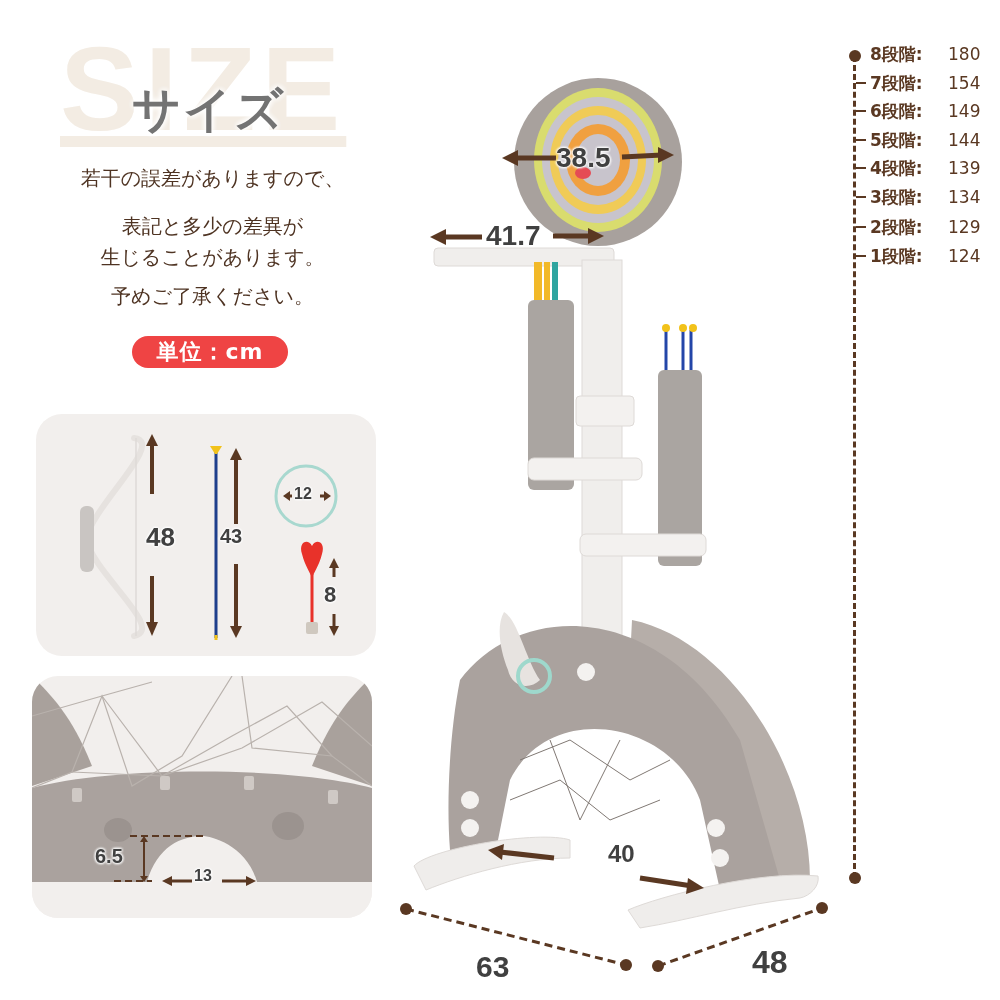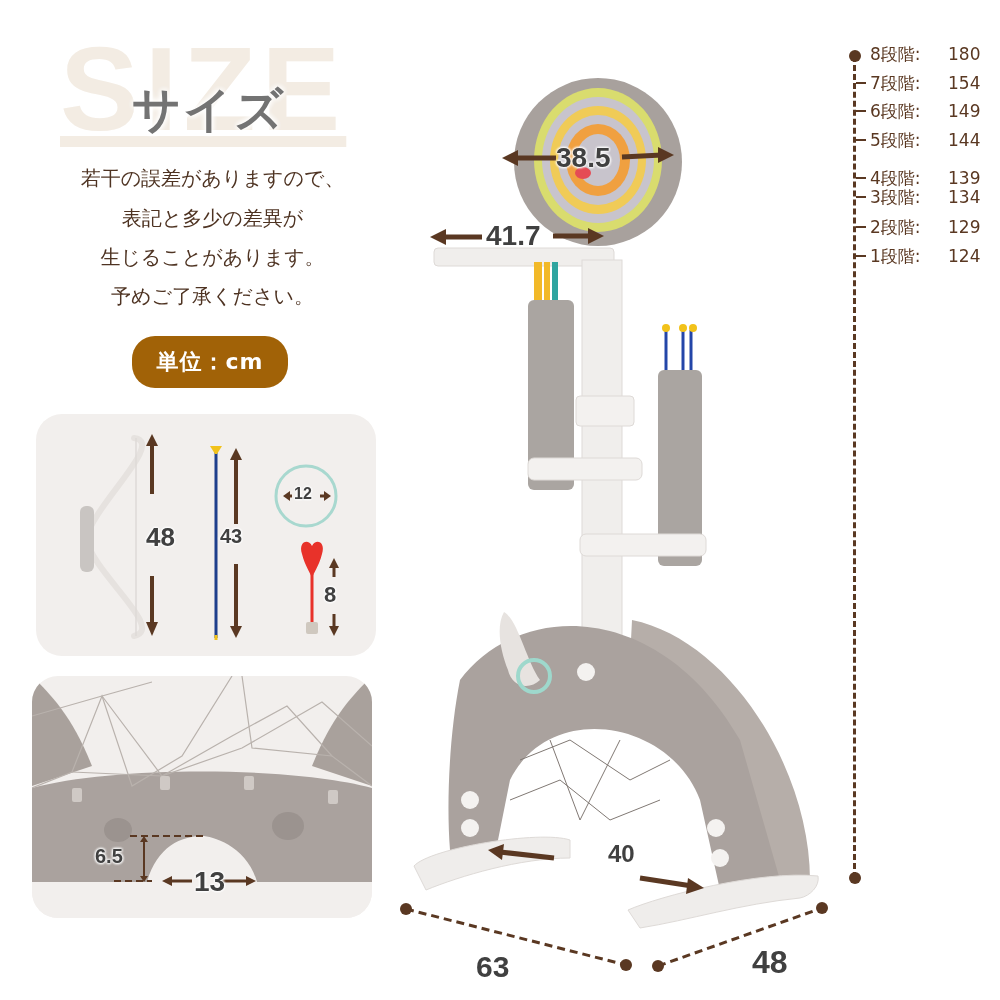--- a/index.html
+++ b/index.html
@@ -5,40 +5,40 @@
   * { margin:0; padding:0; box-sizing:border-box; }
   html, body { width:1000px; height:1000px; background:#ffffff; overflow:hidden; }
   body { position:relative; font-family:"DejaVu Sans","Liberation Sans",sans-serif; color:#5a3a24; }
 
   .abs { position:absolute; }
 
   
   .size-bg { left:60px; top:30px; font-family:"Liberation Sans",sans-serif; font-weight:bold; font-size:118px; letter-spacing:6px; color:#f3ece3; line-height:1;text-decoration:underline; }
   .size-title { left:132px; top:78px; font-size:48px; font-weight:bold; color:#737373; text-shadow:0 0 6px #fff,0 0 6px #fff,0 0 6px #fff; letter-spacing:2px; }
   .note { left:40px; width:345px; text-align:center; font-size:20px; color:#4e3322; line-height:1; }
-  .unit-pill { left:132px; top:336px; width:156px; height:52px; border-radius:23px; background:#a16207; color:#fff; font-weight:bold; font-size:22px; display:flex; align-items:center; justify-content:center; letter-spacing:1px; }
+  .unit-pill { left:132px; top:336px; width:156px; height:32px; border-radius:23px; background:#ef4444; color:#fff; font-weight:bold; font-size:22px; display:flex; align-items:center; justify-content:center; letter-spacing:1px; }
 
   
   .panel { background:#f2efed; border-radius:26px; overflow:hidden; }
   .dim-num { font-family:"Liberation Sans",sans-serif; font-weight:bold; color:#404040; text-shadow:0 0 3px #fff,0 0 3px #fff,0 0 3px #fff,0 0 3px #fff; line-height:1; }
 
   
   .scale-line { left:853px; top:56px; width:0; height:822px; border-left:3px dashed #5a3822; }
   .scale-dot { width:12px; height:12px; border-radius:50%; background:#5a3822; }
   .scale-row { left:856px; height:20px; display:flex; align-items:center; font-size:17px; color:#5a3822; }
   .scale-row .tick { width:10px; height:2px; background:#5a3822; margin-right:4px; }
-  .scale-row .lvl { width:78px; }
+  .scale-row .lvl { width:78px;font-weight:bold; }
 </style>
 </head>
 <body>
 
 <div class="abs size-bg">SIZE</div>
 <div class="abs size-title">サイズ</div>
 <div class="abs note" style="top:168px">若干の誤差がありますので、</div>
-<div class="abs note" style="top:208px">表記と多少の差異が</div>
+<div class="abs note" style="top:216px">表記と多少の差異が</div>
 <div class="abs note" style="top:247px">生じることがあります。</div>
 <div class="abs note" style="top:286px">予めご了承ください。</div>
 <div class="abs unit-pill">単位：cm</div>
 
 <div class="abs panel" style="left:36px;top:414px;width:340px;height:242px">
   <svg width="340" height="242" style="position:absolute;left:0;top:0">
 
     <path d="M98,24 C130,28 58,90 50,125 C58,160 130,215 98,222" fill="none" stroke="#e6e2df" stroke-width="6" stroke-linecap="round"></path>
     <line x1="100" y1="24" x2="100" y2="222" stroke="#dedad7" stroke-width="1.5"></line>
     <rect x="44" y="92" width="14" height="66" rx="6" fill="#c9c5c2"></rect>
@@ -101,21 +101,21 @@
     <line x1="82" y1="205" x2="120" y2="205" stroke="#5a3822" stroke-width="2" stroke-dasharray="7,4"></line>
     <line x1="112" y1="164" x2="112" y2="202" stroke="#5a3822" stroke-width="2"></line>
     <polygon points="108,166 116,166 112,160" fill="#5a3822"></polygon>
     <polygon points="108,200 116,200 112,206" fill="#5a3822"></polygon>
     <line x1="136" y1="205" x2="160" y2="205" stroke="#5a3822" stroke-width="3"></line>
     <polygon points="130,205 140,200 140,210" fill="#5a3822"></polygon>
     <line x1="190" y1="205" x2="218" y2="205" stroke="#5a3822" stroke-width="3"></line>
     <polygon points="224,205 214,200 214,210" fill="#5a3822"></polygon>
   </svg>
   <div class="abs dim-num" style="left:63px;top:170px;font-size:20px">6.5</div>
-  <div class="abs dim-num" style="left:162px;top:192px;font-size:28px">13</div>
+  <div class="abs dim-num" style="left:162px;top:192px;font-size:16px">13</div>
 </div>
 
 <svg class="abs" style="left:400px;top:40px" width="440" height="900">
 
   <circle cx="198" cy="122" r="84" fill="#a8a19d"></circle>
   <ellipse cx="198" cy="120" rx="64" ry="72" fill="#d9dc6e"></ellipse>
   <ellipse cx="198" cy="120" rx="56" ry="63" fill="#c8c4cc"></ellipse>
   <ellipse cx="198" cy="120" rx="48" ry="54" fill="#f0cb57"></ellipse>
   <ellipse cx="198" cy="120" rx="40" ry="45" fill="#c8c4cc"></ellipse>
   <ellipse cx="198" cy="120" rx="32" ry="36" fill="#f0a040"></ellipse>
@@ -216,21 +216,21 @@
 <div class="abs scale-row" style="top:101px">
     <span class="tick"></span>
     <span class="lvl">6段階:</span>
     <span>149</span>
   </div>
 <div class="abs scale-row" style="top:130px">
     <span class="tick"></span>
     <span class="lvl">5段階:</span>
     <span>144</span>
   </div>
-<div class="abs scale-row" style="top:168px">
+<div class="abs scale-row" style="top:158px">
     <span class="tick"></span>
     <span class="lvl">4段階:</span>
     <span>139</span>
   </div>
 <div class="abs scale-row" style="top:187px">
     <span class="tick"></span>
     <span class="lvl">3段階:</span>
     <span>134</span>
   </div>
 <div class="abs scale-row" style="top:217px">

